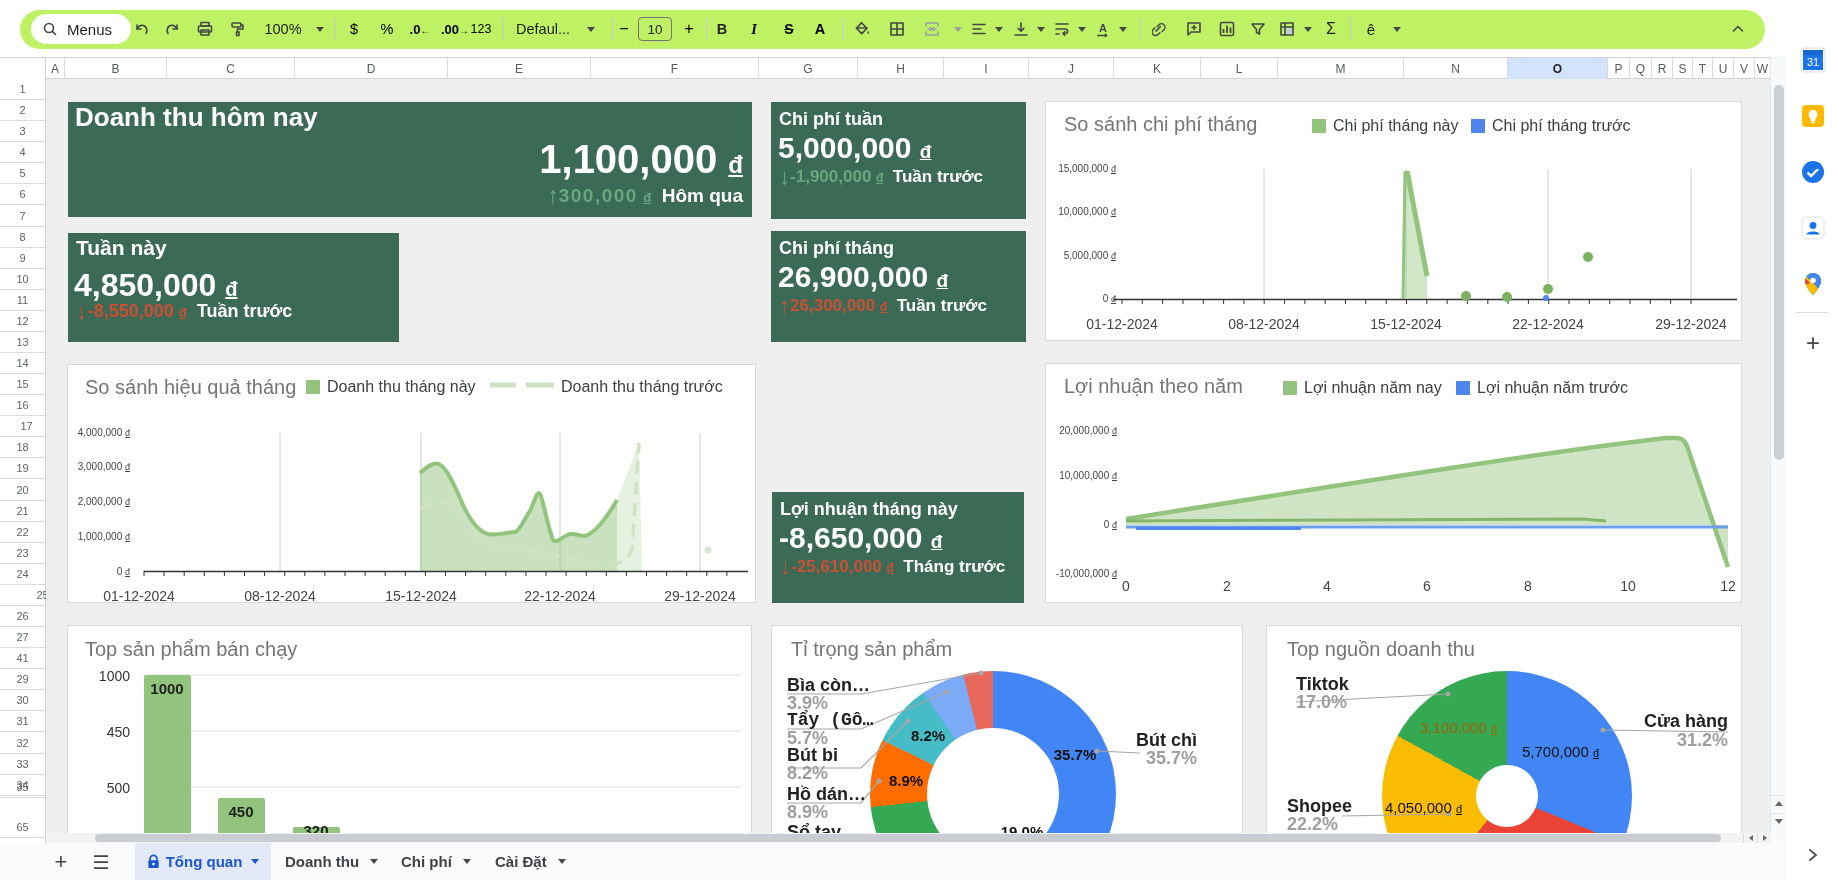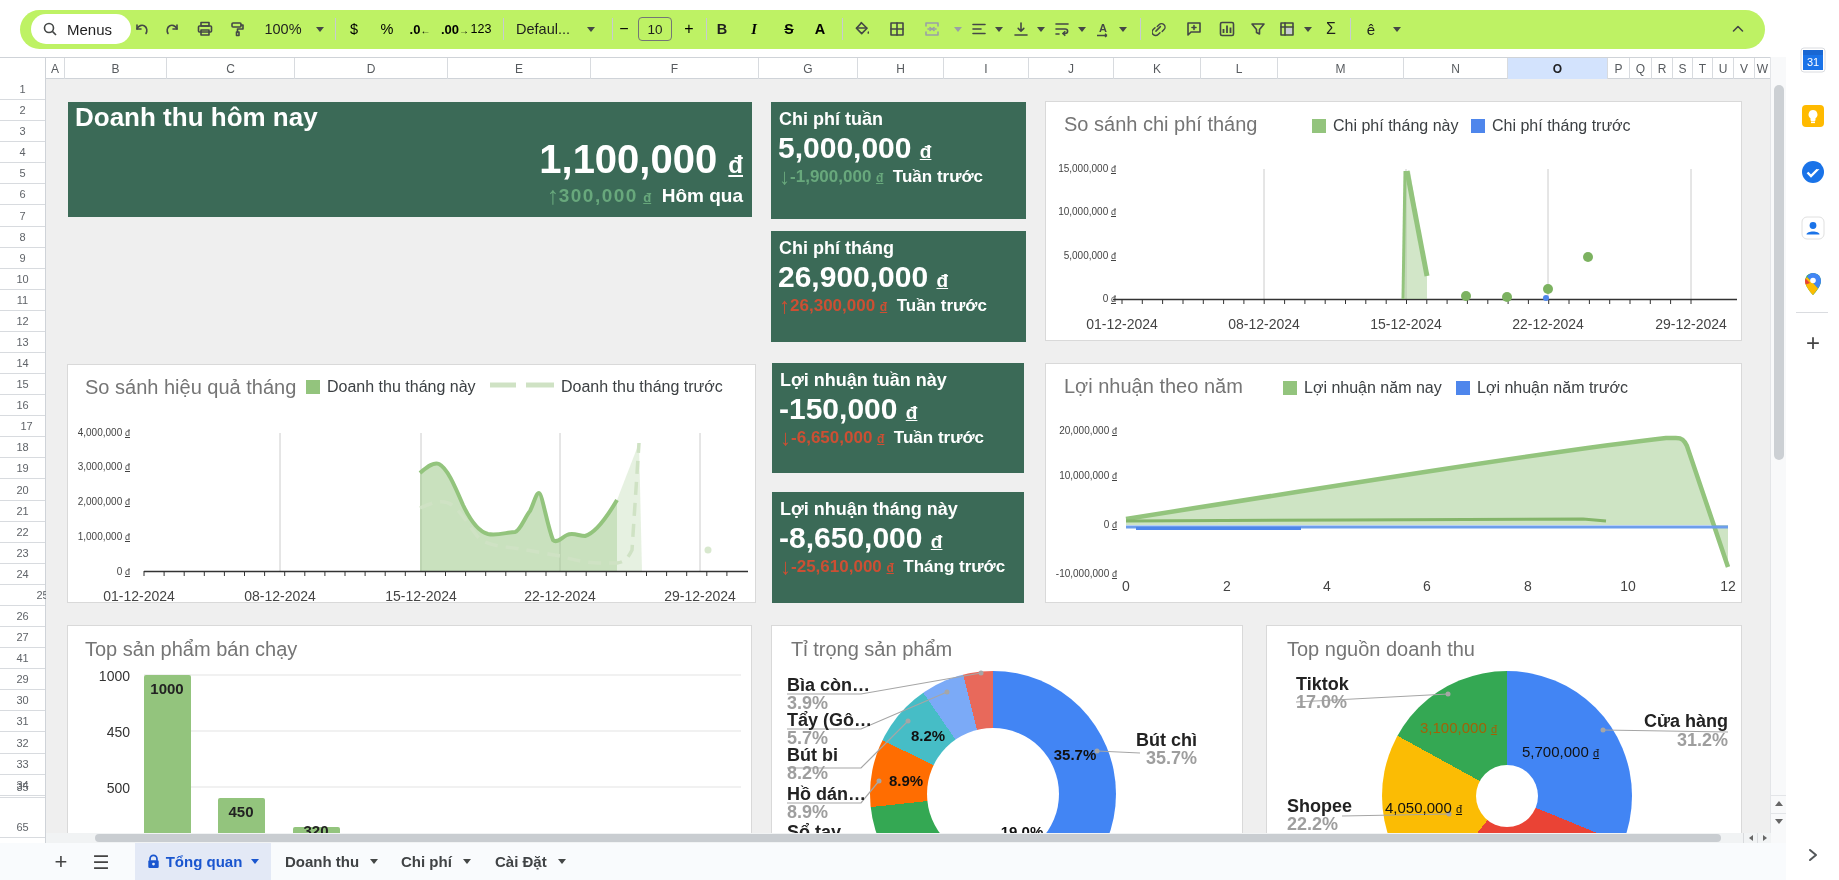--- a/index.html
+++ b/index.html
@@ -306,34 +306,34 @@
 <div class="rh" style="top:695.6px;height:21.08px;">34</div>
 <div class="rh" style="top:698px;height:21.08px;">35</div>
 <div class="rh" style="top:737.8px;height:21.08px;">65</div>
 </div>
   <div id="sheet">
 <div class="gcard" style="left:22px;top:23px;width:684px;height:115px;">
         <div class="abs" style="left:7px;top:2px;font-size:26px;font-weight:bold;line-height:1;">Doanh thu hôm nay</div>
         <div class="abs" style="right:9px;top:37px;font-size:40px;font-weight:bold;line-height:1;">1,100,000 <span class="dong" style="font-size:24px;">đ</span></div>
         <div class="abs" style="right:9px;top:84px;font-size:19px;font-weight:bold;line-height:1;"><span class="pos"><span class="ar">↑</span><span style="letter-spacing:1.5px;">300,000</span> <span class="dong" style="font-size:13px;">đ</span></span>&nbsp; Hôm qua</div>
       </div>
+<div class="gcard" style="left:22px;top:154px;width:331px;height:109px;">
+        <div class="abs" style="left:8px;top:4px;font-size:21px;font-weight:bold;line-height:1;">Tuần này</div>
+        <div class="abs" style="left:6px;top:36px;font-size:32px;font-weight:bold;line-height:1;">4,850,000 <span class="dong" style="font-size:20px;">đ</span></div>
+        <div class="abs" style="left:8px;top:69px;font-size:18px;font-weight:bold;line-height:1;"><span class="neg"><span class="ar">↓</span>-8,550,000 <span class="dong" style="font-size:13px;">đ</span></span>&nbsp; Tuần trước</div>
+      </div>
 <div class="gcard" style="left:725px;top:23px;width:255px;height:117px;">
         <div class="abs" style="left:8px;top:8px;font-size:18px;font-weight:bold;line-height:1;">Chi phí tuần</div>
         <div class="abs" style="left:7px;top:31px;font-size:30px;font-weight:bold;line-height:1;">5,000,000 <span class="dong" style="font-size:19px;">đ</span></div>
         <div class="abs" style="left:8px;top:66px;font-size:17px;font-weight:bold;line-height:1;"><span class="pos"><span class="ar">↓</span>-1,900,000 <span class="dong" style="font-size:12px;">đ</span></span>&nbsp; Tuần trước</div>
       </div>
 <div class="gcard" style="left:725px;top:152px;width:255px;height:111px;">
         <div class="abs" style="left:8px;top:8px;font-size:18px;font-weight:bold;line-height:1;">Chi phí tháng</div>
         <div class="abs" style="left:7px;top:31px;font-size:30px;font-weight:bold;line-height:1;">26,900,000 <span class="dong" style="font-size:19px;">đ</span></div>
         <div class="abs" style="left:8px;top:66px;font-size:17px;font-weight:bold;line-height:1;"><span class="neg"><span class="ar">↑</span>26,300,000 <span class="dong" style="font-size:12px;">đ</span></span>&nbsp; Tuần trước</div>
-      </div>
-<div class="gcard" style="left:726px;top:284px;width:252px;height:110px;">
-        <div class="abs" style="left:8px;top:8px;font-size:18px;font-weight:bold;line-height:1;">Lợi nhuận tuần này</div>
-        <div class="abs" style="left:7px;top:31px;font-size:30px;font-weight:bold;line-height:1;">-150,000 <span class="dong" style="font-size:19px;">đ</span></div>
-        <div class="abs" style="left:8px;top:66px;font-size:17px;font-weight:bold;line-height:1;"><span class="neg"><span class="ar">↓</span>-6,650,000 <span class="dong" style="font-size:12px;">đ</span></span>&nbsp; Tuần trước</div>
       </div>
 <div class="gcard" style="left:726px;top:413px;width:252px;height:111px;">
         <div class="abs" style="left:8px;top:8px;font-size:18px;font-weight:bold;line-height:1;">Lợi nhuận tháng này</div>
         <div class="abs" style="left:7px;top:31px;font-size:30px;font-weight:bold;line-height:1;">-8,650,000 <span class="dong" style="font-size:19px;">đ</span></div>
         <div class="abs" style="left:8px;top:66px;font-size:17px;font-weight:bold;line-height:1;"><span class="neg"><span class="ar">↓</span>-25,610,000 <span class="dong" style="font-size:12px;">đ</span></span>&nbsp; Tháng trước</div>
       </div>
 <div class="wcard" id="chartA" style="left:999px;top:22px;width:697px;height:240px;">
         <div class="ctitle" style="left:18px;top:11px;">So sánh chi phí tháng</div>
         <div class="legend" style="left:266px;top:15px;"><span class="lsq" style="background:#93c47d;"></span>Chi phí tháng này</div>
         <div class="legend" style="left:425px;top:15px;"><span class="lsq" style="background:#4e86ec;"></span>Chi phí tháng trước</div>
@@ -508,21 +508,21 @@
           <circle cx="175" cy="66" r="2.5" fill="#a6a6a6"></circle>
           <path d="M15 142 L89 142 L136 95" stroke="#a6a6a6" stroke-width="1.2" fill="none"></path>
           <circle cx="136" cy="95" r="2.5" fill="#a6a6a6"></circle>
           <path d="M15 177 L89 177 L107 155" stroke="#a6a6a6" stroke-width="1.2" fill="none"></path>
           <circle cx="107" cy="155" r="2.5" fill="#a6a6a6"></circle>
           <path d="M368 127 L325 125" stroke="#a6a6a6" stroke-width="1.2" fill="none"></path>
           <circle cx="325" cy="125" r="2.5" fill="#a6a6a6"></circle>
         </svg>
         <div class="abs" style="left:15px;top:49px;font-size:18px;font-weight:bold;color:#222;white-space:nowrap;">Bìa còn…</div>
         <div class="abs" style="left:15px;top:67px;font-size:18px;font-weight:bold;color:#9e9e9e;">3.9%</div>
-        <div class="abs" style="left:15px;top:84px;font-size:18px;font-weight:bold;color:#222;white-space:nowrap;">Tẩy (Gô…</div>
+        <div class="abs" style="left:15px;top:84px;font-size:18px;font-weight:bold;color:#222;white-space:nowrap;font-family:Liberation Mono, monospace;">Tẩy (Gô…</div>
         <div class="abs" style="left:15px;top:102px;font-size:18px;font-weight:bold;color:#9e9e9e;">5.7%</div>
         <div class="abs" style="left:15px;top:119px;font-size:18px;font-weight:bold;color:#222;white-space:nowrap;">Bút bi</div>
         <div class="abs" style="left:15px;top:137px;font-size:18px;font-weight:bold;color:#9e9e9e;">8.2%</div>
         <div class="abs" style="left:15px;top:158px;font-size:18px;font-weight:bold;color:#222;white-space:nowrap;">Hồ dán…</div>
         <div class="abs" style="left:15px;top:176px;font-size:18px;font-weight:bold;color:#9e9e9e;">8.9%</div>
         <div class="abs" style="left:15px;top:196px;font-size:18px;font-weight:bold;color:#222;">Sổ tay</div>
         <div class="abs" style="left:310px;top:104px;width:115px;text-align:right;font-size:18px;font-weight:bold;color:#222;white-space:nowrap;">Bút chì</div>
         <div class="abs" style="left:310px;top:122px;width:115px;text-align:right;font-size:18px;font-weight:bold;color:#9e9e9e;">35.7%</div>
         <div class="abs" style="left:128px;top:101px;width:56px;text-align:center;font-size:15px;font-weight:bold;color:#111;">8.2%</div>
         <div class="abs" style="left:106px;top:146px;width:56px;text-align:center;font-size:15px;font-weight:bold;color:#111;">8.9%</div>

